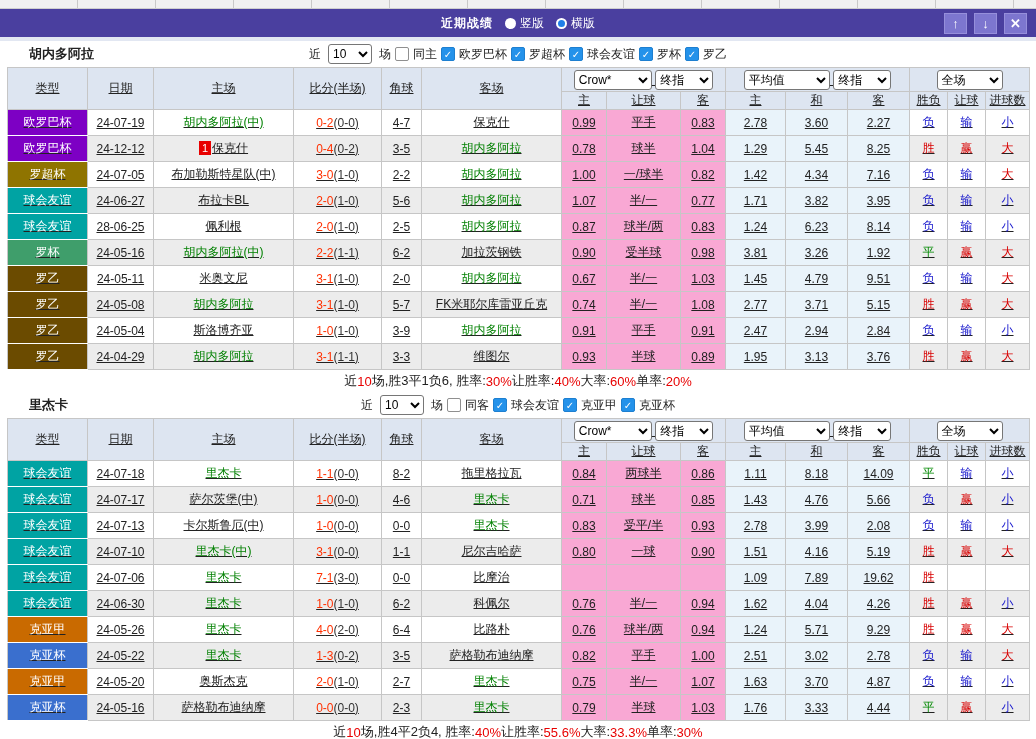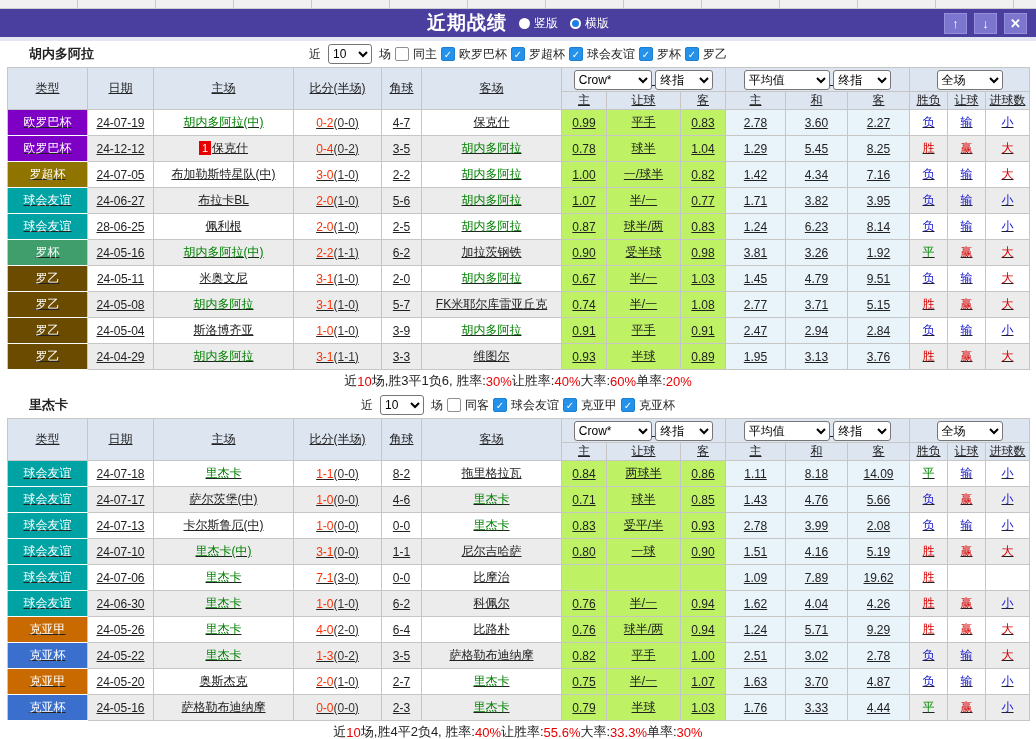--- a/index.html
+++ b/index.html
@@ -3,21 +3,21 @@
 <meta charset="utf-8">
 <style>
   html,body { margin:0; padding:0; background:#fff; }
   body { width:1036px; font-family:"Liberation Sans","DejaVu Sans",sans-serif; color:#222; }
 
   .top-sliver { height:8px; background:#f1f1f1; border-bottom:1px solid #cfcfcf;
     background-image:repeating-linear-gradient(to right, transparent 0 77px, #c9c9c9 77px 78px); }
 
   .titlebar { height:28px; background:#4a3f9f; position:relative; display:flex; align-items:center; }
   .title-center { position:absolute; left:0; right:0; display:flex; justify-content:center; align-items:center; gap:12px; color:#fff; }
-  .title { font-weight:bold; font-size:19px; letter-spacing:1px; }
+  .title { font-weight:bold; font-size:12px; letter-spacing:1px; }
   .radio-label { display:inline-flex; align-items:center; gap:4px; font-size:12px; cursor:pointer; }
   .radio { width:11px; height:11px; border-radius:50%; background:#fff; display:inline-block; position:relative; }
   .radio.checked::after { content:""; position:absolute; left:2px; top:2px; right:2px; bottom:2px; border-radius:50%; background:#1f7fe8; }
   .tb-buttons { margin-left:auto; display:flex; gap:7px; padding-right:9px; position:relative; z-index:1; }
   .tb-btn { width:23px; height:21px; background:#7d76cf; border:1px solid #968fdb; color:#fff; font-weight:bold;
     font-size:13px; line-height:1; display:flex; align-items:center; justify-content:center; cursor:pointer; padding:0; }
 
   .under-bar { height:4px; background:#e2e7f2; }
   .content { padding:0 7px; }
 
@@ -32,21 +32,21 @@
   select.small { width:44px; margin:0 3px; }
 
   table { border-collapse:collapse; table-layout:fixed; width:1022px;text-decoration:underline; }
   th,td { border:1px solid #c6c6c6; font-size:12px; text-align:center; padding:0; overflow:hidden; white-space:nowrap; }
   thead th { background:#dde5f1; font-weight:normal; color:#222; }
   tr.selrow th { height:23px; }
   tr.subrow th { height:17px; }
   tbody td { height:25px; }
   td.plain { background:#fff; }
   tr.even td.plain { background:#ececec; }
-  td.cream { background:#bef264; }
+  td.cream { background:#f9a8d4; }
   td.blue { background:#e9f3fa; }
   td.league { color:#fff; border-bottom-color:#fff; font-size:12px; }
   .score-main { color:#ff3000; }
   .half { color:#333; }
   .team-green { color:#008000; }
   .badge1 { background:#e80000; color:#fff; padding:0 3px; margin-right:1px; font-size:11px; display:inline-block; line-height:14px; }
   .summary { width:1022px; height:22px; display:flex; align-items:center; justify-content:center; font-size:13px; color:#222; }
   .summary .red { color:#e80000; }
 </style>
 </head>

